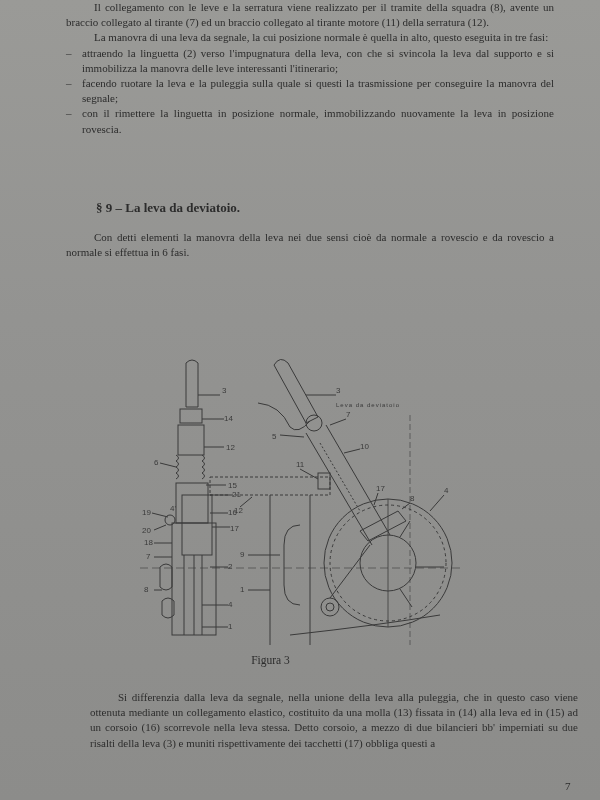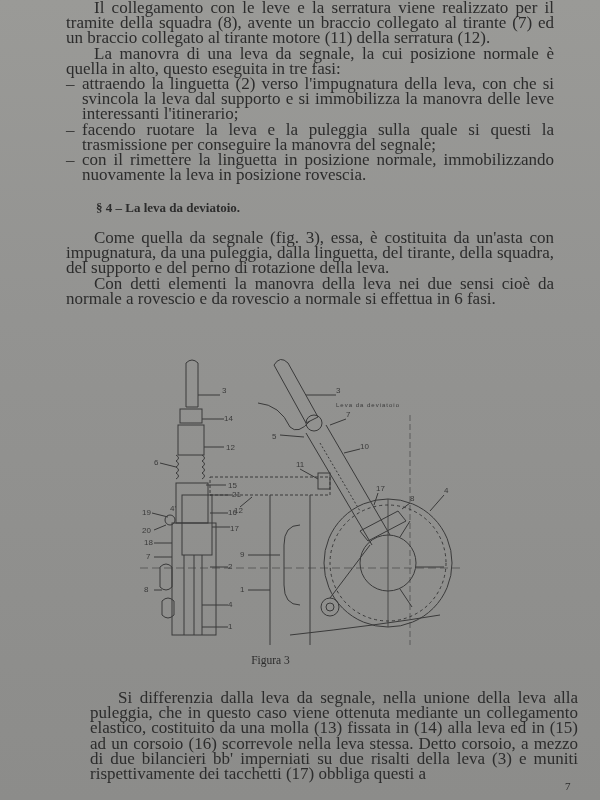--- a/index.html
+++ b/index.html
@@ -9,21 +9,21 @@
       font-family: "Liberation Serif", serif;
       color: #2c2c2c;
       position: relative;
     }
     .page {
       position: absolute; left: 0; top: 0; width: 600px; height: 800px;
       background: linear-gradient(180deg, #9a9a97 0%, #939391 40%, #8c8c8a 100%);
     }
     .text-block {
       position: absolute; left: 66px; width: 488px;
-      font-size: 17px; line-height: 15.2px;
+      font-size: 11px; line-height: 15.2px;
       text-align: justify;
     }
     .text-block p { margin: 0; }
     .indent { text-indent: 28px; }
     .list { margin: 0; padding: 0; list-style: none; }
     .list li { position: relative; padding-left: 16px; }
     .list li .dash { position: absolute; left: 0; top: 0; }
     .heading {
       position: absolute; left: 96px; top: 200px;
       font-weight: bold; font-size: 13px;
@@ -48,24 +48,23 @@
   <div class="text-block" style="top:0px;">
     <p class="indent">Il collegamento con le leve e la serratura viene realizzato per il tramite della squadra (8), avente un braccio collegato al tirante (7) ed un braccio collegato al tirante motore (11) della serratura (12).</p>
     <p class="indent">La manovra di una leva da segnale, la cui posizione normale è quella in alto, questo eseguita in tre fasi:</p>
     <ul class="list">
       <li><span class="dash">–</span><span>attraendo la linguetta (2) verso l'impugnatura della leva, con che si svincola la leva dal supporto e si immobilizza la manovra delle leve interessanti l'itinerario;</span></li>
       <li><span class="dash">–</span><span>facendo ruotare la leva e la puleggia sulla quale si questi la trasmissione per conseguire la manovra del segnale;</span></li>
       <li><span class="dash">–</span><span>con il rimettere la linguetta in posizione normale, immobilizzando nuovamente la leva in posizione rovescia.</span></li>
     </ul>
   </div>
 
-  <div class="heading">§ 4 – La leva da deviatoio.</div>
+  <div class="heading">§ 9 – La leva da deviatoio.</div>
 
   <div class="text-block" style="top:230px;">
-    <p class="indent">Come quella da segnale (fig. 3), essa, è costituita da un'asta con impugnatura, da una puleggia, dalla linguetta, del tirante, della squadra, del supporto e del perno di rotazione della leva.</p>
     <p class="indent">Con detti elementi la manovra della leva nei due sensi cioè da normale a rovescio e da rovescio a normale si effettua in 6 fasi.</p>
   </div>
 
   <div class="figure">
     <svg width="320" height="300" viewBox="0 0 320 300">
       <g stroke="#3a3a3a" stroke-width="1" fill="none">
 
         <path d="M46 18 Q52 12 58 18 L58 62 L46 62 Z"></path>
         <rect x="40" y="64" width="22" height="14"></rect>
         <rect x="38" y="80" width="26" height="30"></rect>

